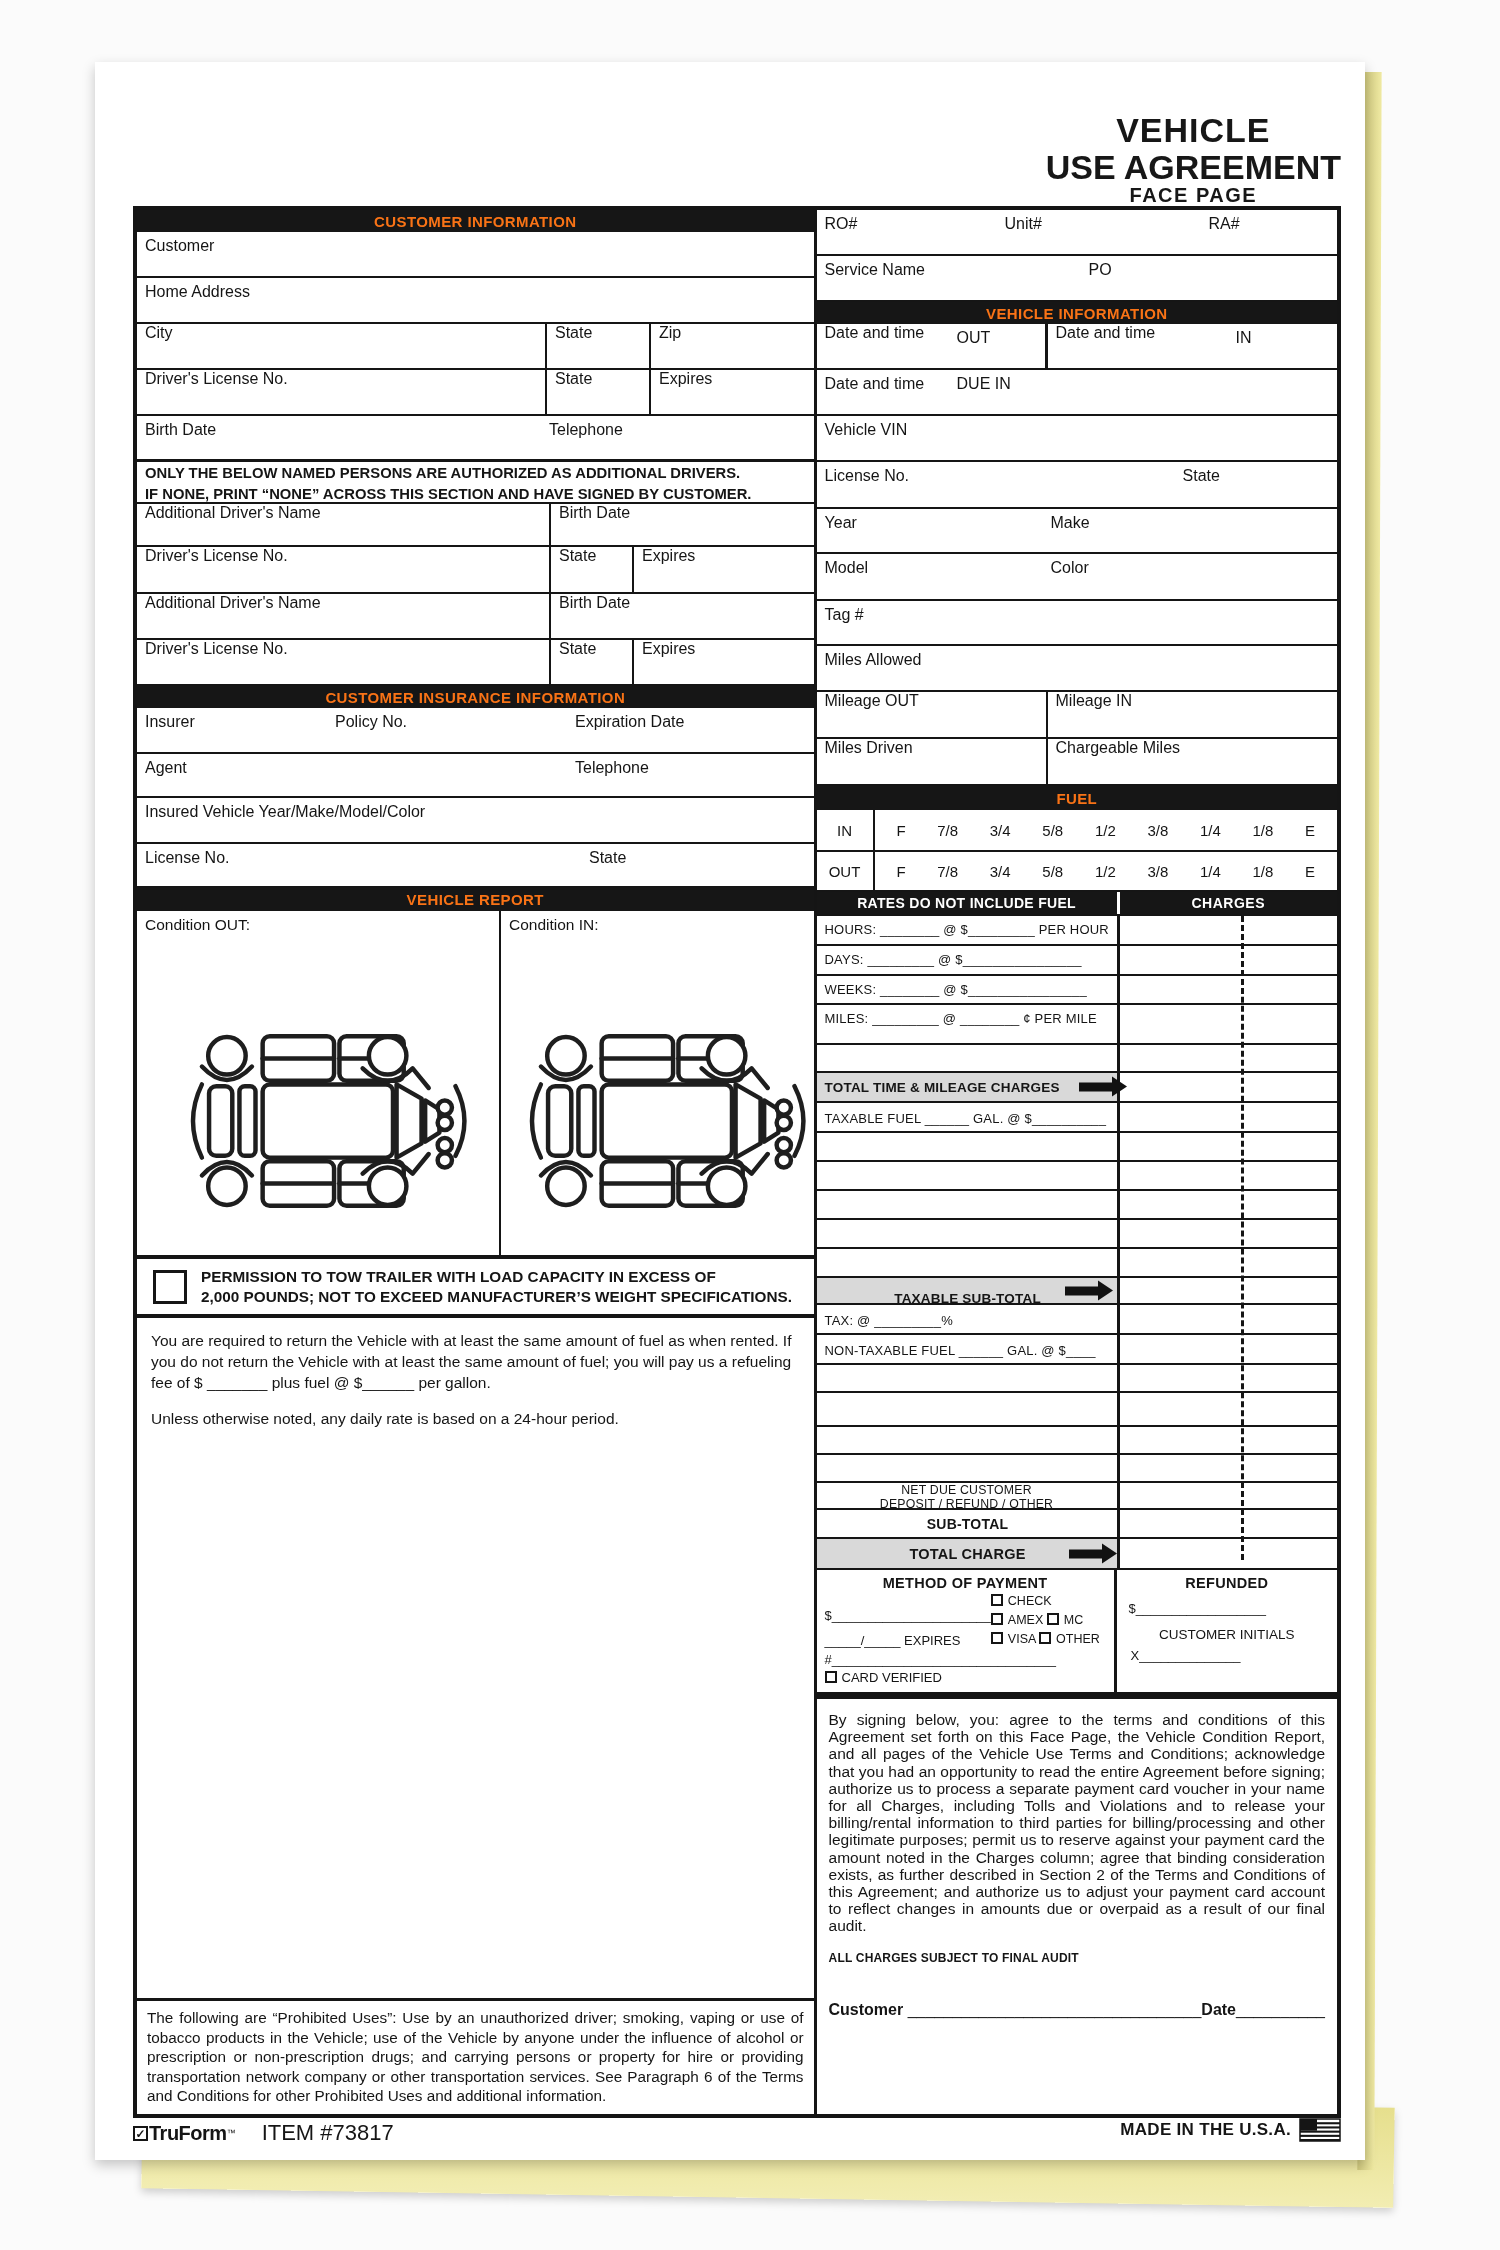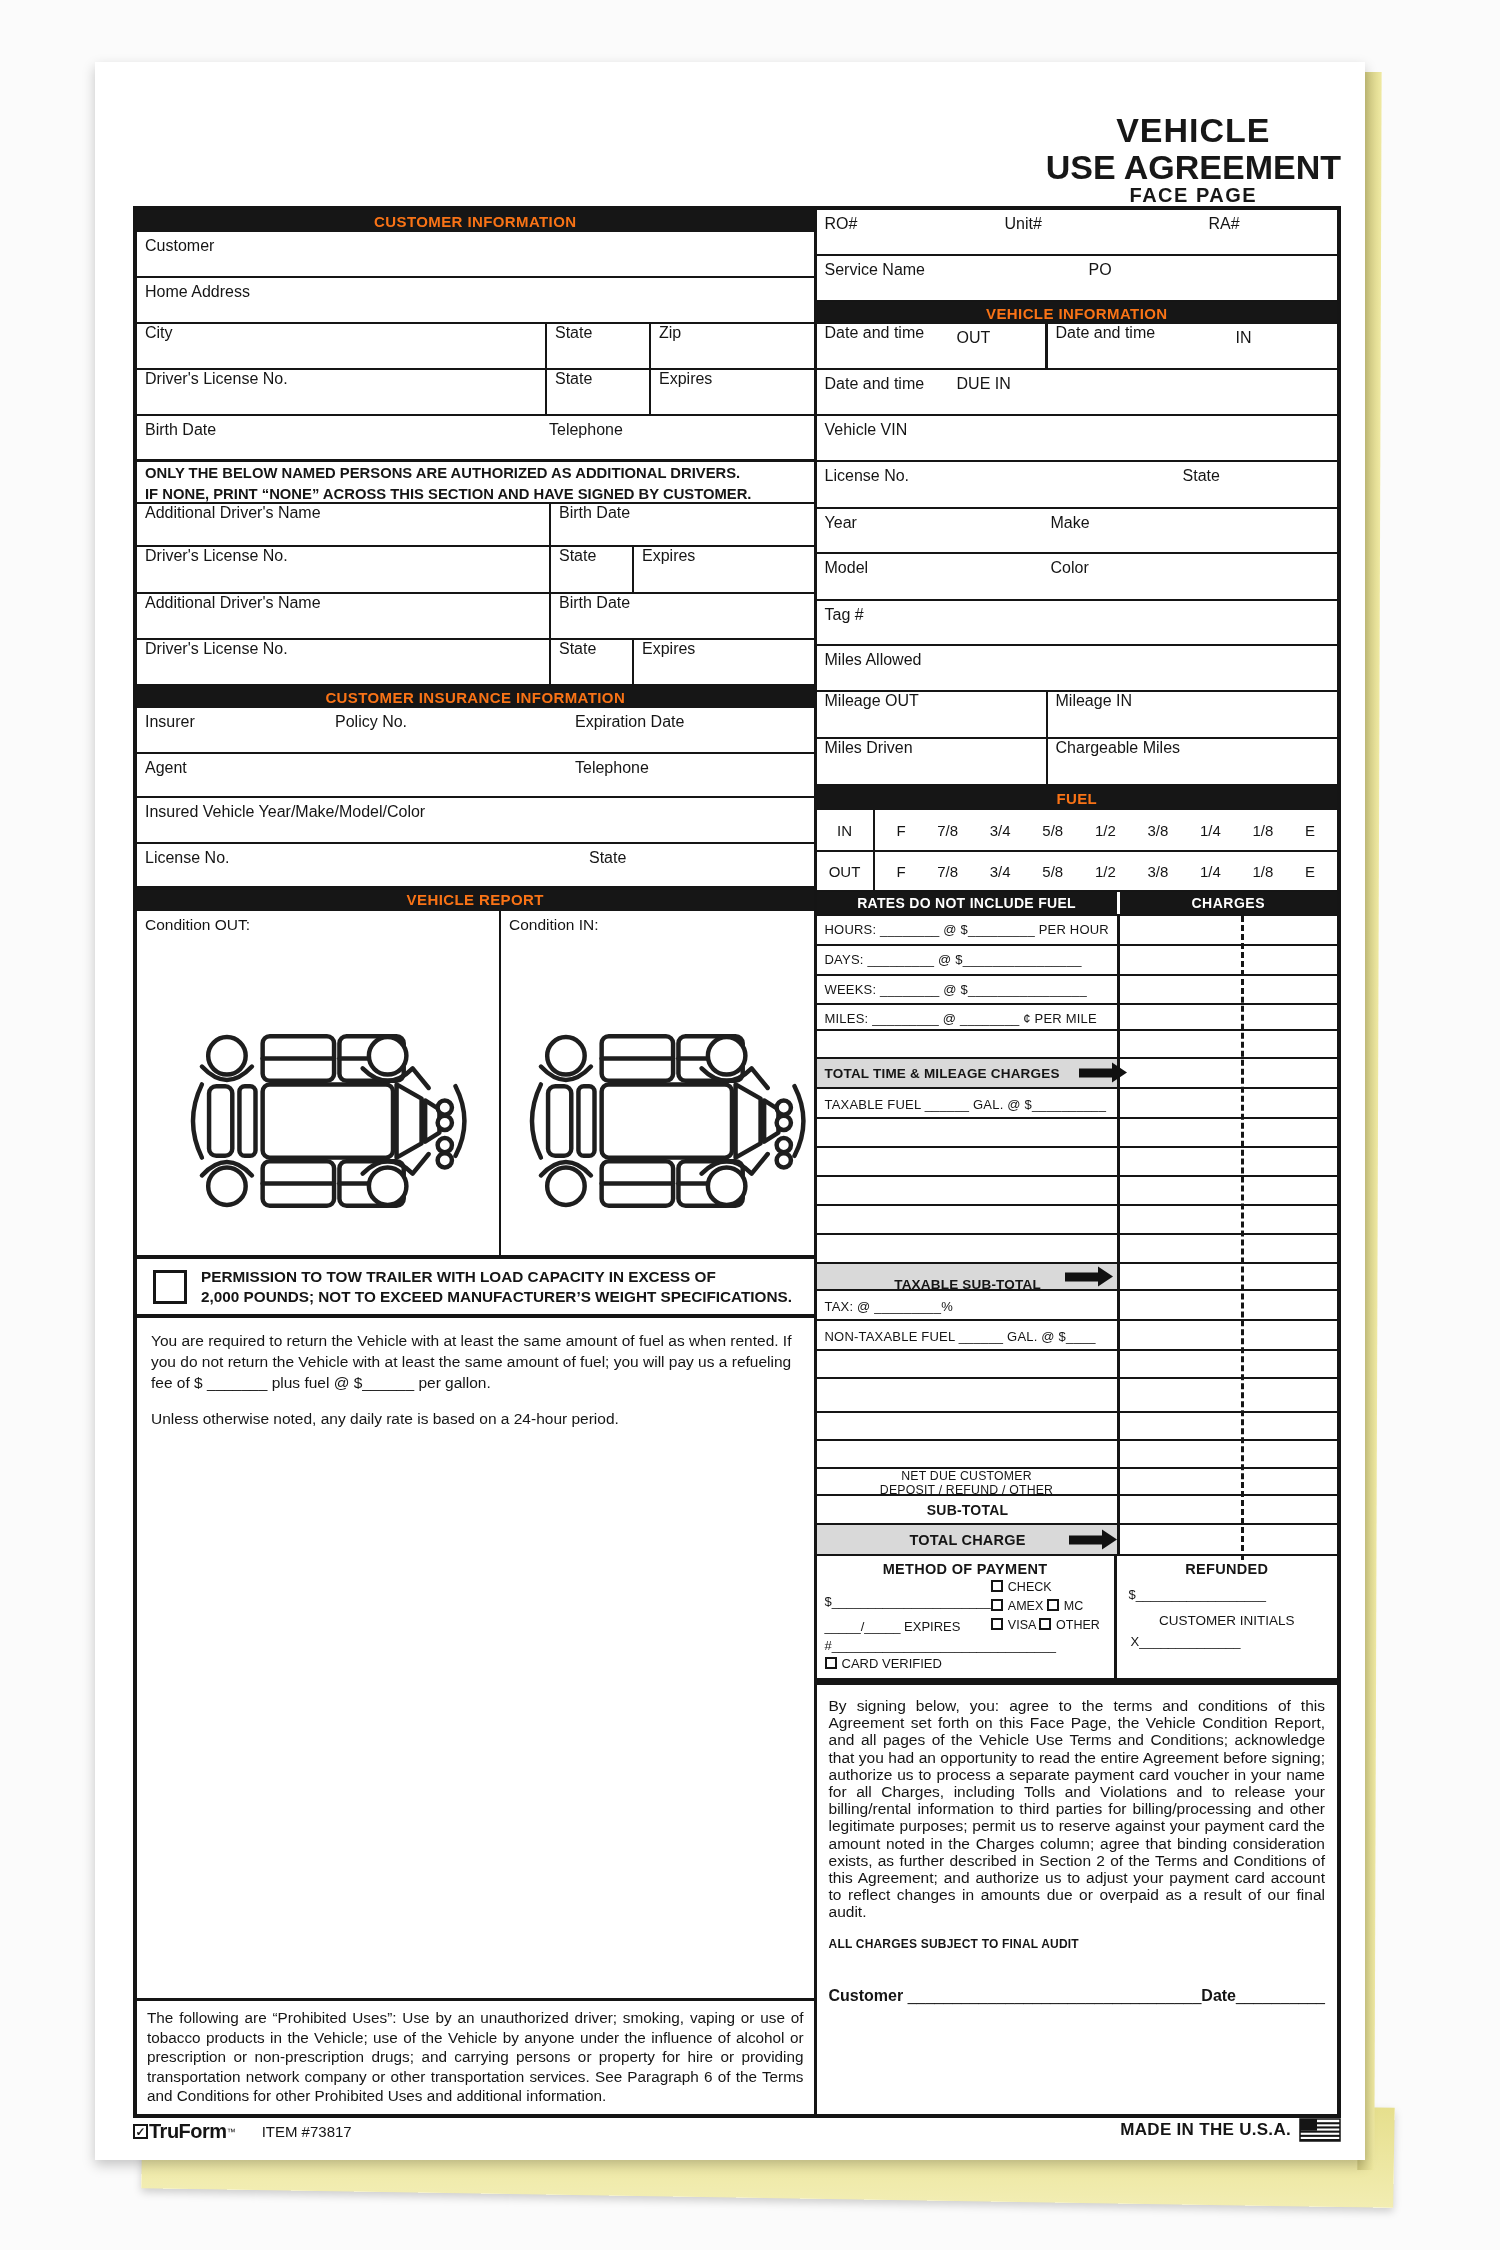--- a/index.html
+++ b/index.html
@@ -38,21 +38,21 @@
 .pline{font-size:13px;white-space:nowrap}
 .legal{flex:1;border-top:4px solid #151515;padding:12px 12px 0 12px}
 .legal p{font-size:15.5px;line-height:17.2px}
 .legalbold{font-weight:bold;font-size:12px;margin-top:16px;letter-spacing:.2px}
 .signline{font-size:16px;font-weight:bold;margin-top:36px;white-space:nowrap}
 .signline .u{font-weight:normal}
 .footL{position:absolute;left:38px;top:2058px;display:flex;align-items:center}
 .brandbox{display:inline-block;width:15px;height:15px;border:2px solid #151515;font-size:12px;line-height:12px;text-align:center;font-weight:bold;margin-right:1px}
 .brand{font-weight:bold;font-size:20px;letter-spacing:-.5px}
 .tm{font-size:9px;vertical-align:9px}
-.item{font-size:15px;margin-left:26px}
+.item{font-size:22px;margin-left:26px}
 .footR{position:absolute;right:24px;top:2056px;display:flex;align-items:center;font-weight:bold;font-size:17px;letter-spacing:.3px}
 .flag{margin-left:8px;display:block}
 .dash{position:absolute;left:424px;top:706px;height:644px;border-left:3px dashed #151515;z-index:4}
 .fuelside{width:58px;border-right:2px solid #151515;display:flex;align-items:center;justify-content:center;font-size:15px}
 .fuellevels{flex:1;display:flex;align-items:center;justify-content:space-around;font-size:15px;padding:0 6px}
 .rhdrL{width:300px;background:#161616;color:#fff;font-weight:bold;font-size:14px;display:flex;align-items:center;justify-content:center;letter-spacing:.3px}
 .rhdrR{flex:1;background:#161616;color:#fff;font-weight:bold;font-size:14px;display:flex;align-items:center;justify-content:center;border-left:3px solid #fff;letter-spacing:.5px}
 .ctr{display:flex;align-items:center;justify-content:center;text-align:center}
 .net{font-size:12.3px;line-height:12.8px;font-weight:normal;width:100%;text-align:center;padding-top:1px}
 .mopcols{display:flex;margin-top:1px}
@@ -330,21 +330,21 @@
           <div class="rcharge"></div>
       </div>
       <div class="row rrow" style="height:30px">
         <div class="rlabel">DAYS: _________  @  $________________</div>
           <div class="rcharge"></div>
       </div>
       <div class="row rrow" style="height:29px">
         <div class="rlabel">WEEKS: ________  @  $________________</div>
           <div class="rcharge"></div>
       </div>
-      <div class="row rrow" style="height:26px">
+      <div class="row rrow" style="height:40px">
         <div class="rlabel">MILES: _________  @  ________  ¢ PER MILE</div>
           <div class="rcharge"></div>
       </div>
       <div class="row rrow" style="height:28px">
         <div class="rlabel"></div>
           <div class="rcharge"></div>
       </div>
       <div class="row rrow" style="height:30px">
         <div class="rlabel gray" style="padding-top:7px">
           <span>TOTAL TIME &amp; MILEAGE CHARGES</span>

